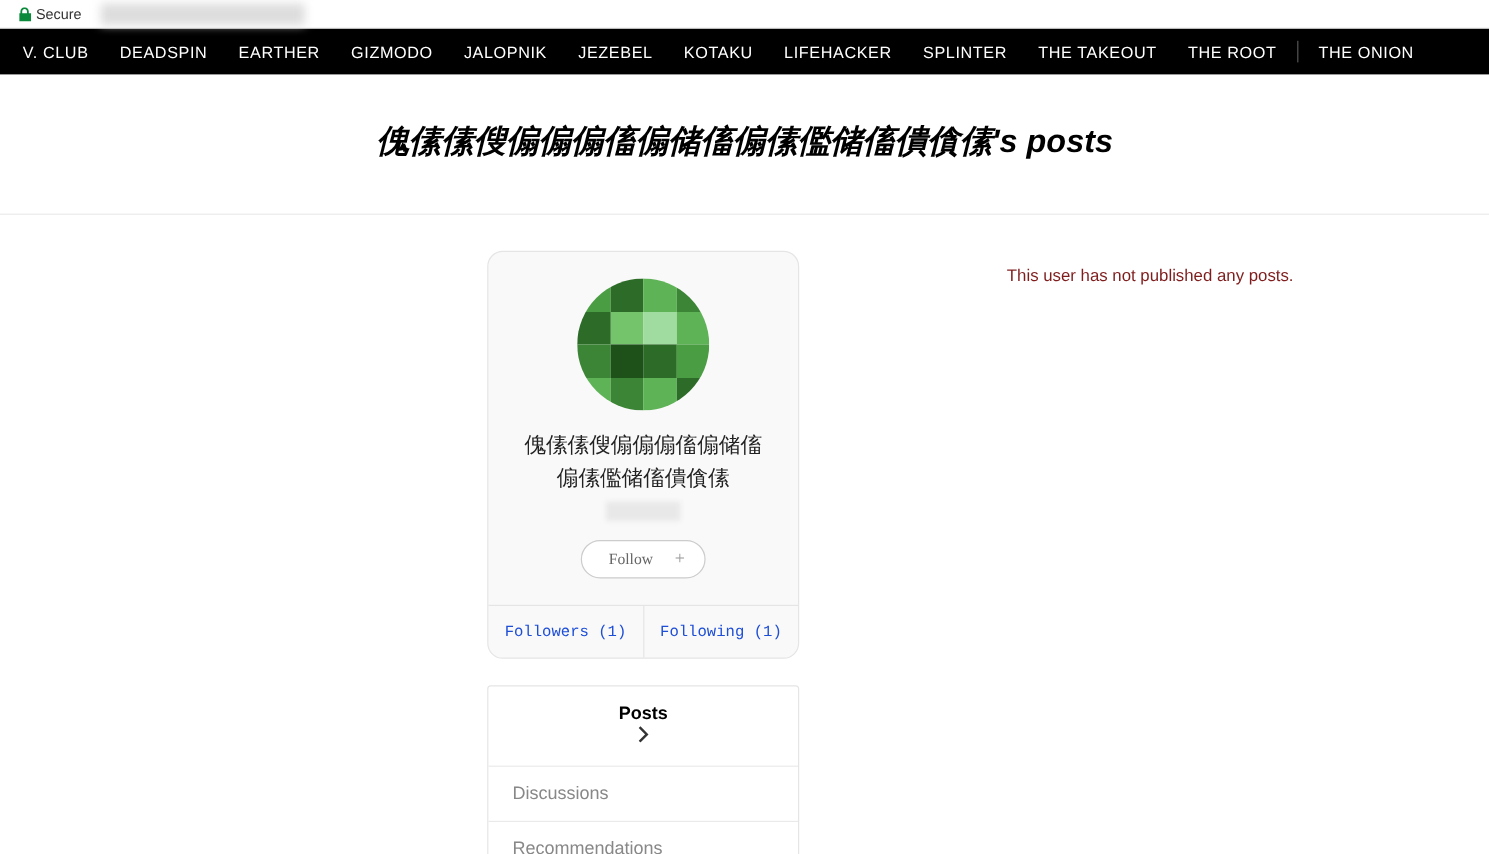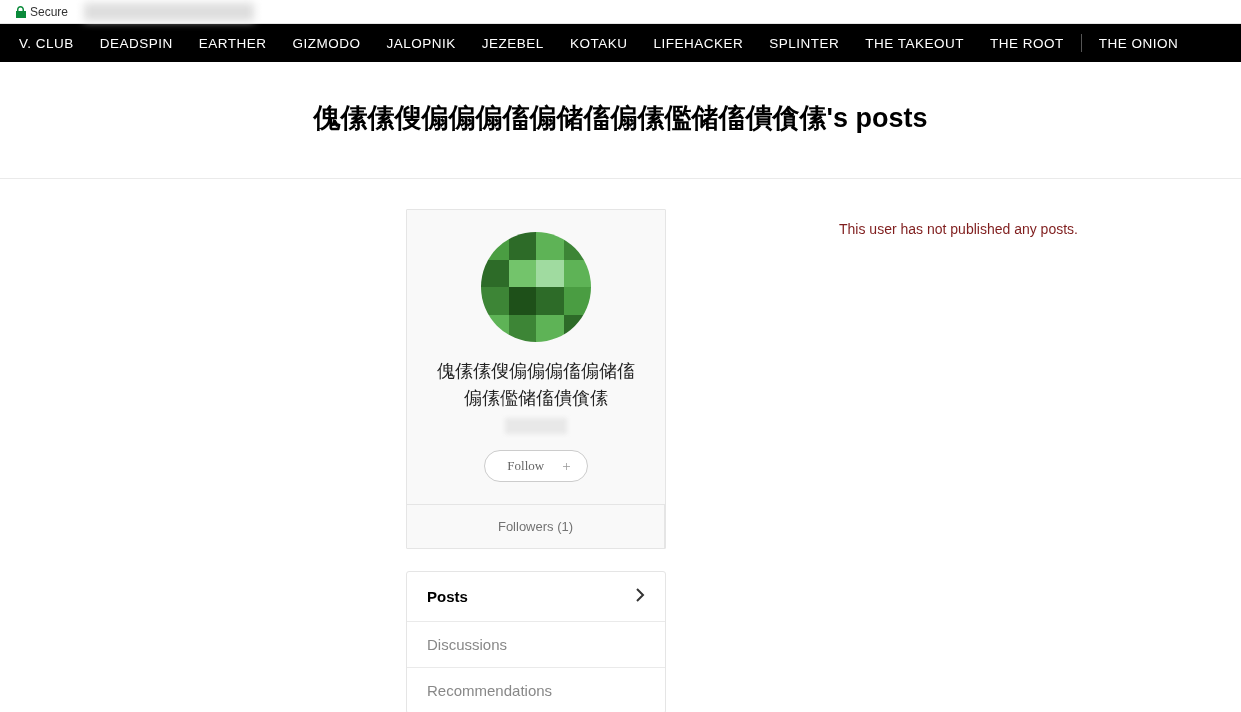--- a/index.html
+++ b/index.html
@@ -7,49 +7,49 @@
     
     .browser-bar { height: 24px; display: flex; align-items: center; padding: 0 8px; border-bottom: 1px solid #e5e5e5; font-size: 12px; color: #333; }
     .secure-badge { display: flex; align-items: center; gap: 4px; padding: 2px 8px; }
     .lock-icon { width: 10px; height: 12px; display: inline-block; }
     .lock-icon svg { width: 100%; height: 100%; }
     
     .nav-bar { background: #000; height: 38px; display: flex; align-items: center; padding: 0 6px; gap: 0; overflow: hidden; }
     .nav-item { color: #fff; font-size: 13.5px; font-weight: 500; letter-spacing: 0.5px; padding: 0 13px; white-space: nowrap; cursor: pointer; font-family: Arial, sans-serif; }
     .nav-divider { width: 1px; height: 18px; background: #555; margin: 0 4px; }
     
-    .page-title-section { text-align: center; padding: 38px 20px 42px; border-bottom: 1px solid #eaeaea; }
+    .page-title-section { text-align: center; padding: 38px 20px 42px; border-bottom: 1px solid #eaeaea; font-style: italic; }
     .page-title { font-size: 27px; font-weight: 600; color: #000; }
     
     .content-area { display: flex; padding: 30px 0 0; justify-content: flex-start; }
     
     .left-col { margin-left: 406px; width: 260px; }
     
-    .profile-card { border: 1px solid #e5e5e5; background: #f9f9f9; border-radius: 1px; }
+    .profile-card { border: 1px solid #e5e5e5; background: #f9f9f9; border-radius: 13px; }
     .profile-top { padding: 22px 20px 22px; text-align: center; }
     
     .avatar { width: 110px; height: 110px; border-radius: 50%; margin: 0 auto 16px; overflow: hidden; position: relative; }
     .avatar-grid { width: 100%; height: 100%; display: grid; grid-template-columns: repeat(4, 1fr); grid-template-rows: repeat(4, 1fr); }
     .avatar-cell { width: 100%; height: 100%; }
     
     .profile-name { font-size: 18px; color: #222; line-height: 1.5; margin-bottom: 6px; padding: 0 4px; }
     .profile-sub { height: 18px; margin-bottom: 14px; }
     .profile-sub-blur { display: inline-block; width: 62px; height: 16px; background: #e8e8e8; filter: blur(2px); }
     
     .follow-btn { display: inline-flex; align-items: center; gap: 18px; border: 1px solid #ccc; background: #fff; border-radius: 18px; padding: 7px 16px 7px 22px; font-size: 13px; color: #666; cursor: pointer; font-family: Liberation Serif, serif; }
     .plus-icon { font-size: 15px; color: #999; line-height: 1; }
     
     .followers-row { display: flex; border-top: 1px solid #e5e5e5; }
-    .followers-cell { flex: 1; text-align: center; padding: 14px 0; font-size: 13px; color: #737373; cursor: pointer; }
+    .followers-cell { flex: 1; text-align: center; padding: 14px 0; font-size: 13px; color: #1d4ed8; cursor: pointer; font-family: Liberation Mono, monospace; }
     .followers-cell:first-child { border-right: 1px solid #e5e5e5; }
     
     .tabs-card { margin-top: 22px; border: 1px solid #e5e5e5; border-radius: 3px; }
     .tab-item { padding: 14px 20px; font-size: 15px; color: #888; cursor: pointer; display: flex; justify-content: space-between; align-items: center; border-bottom: 1px solid #eaeaea; }
     .tab-item:last-child { border-bottom: none; }
-    .tab-item.active { color: #000; font-weight: 600; }
+    .tab-item.active { color: #000; font-weight: 600; flex-direction: column; }
     .chevron { font-size: 18px; color: #333; }
     
     .right-col { flex: 1; padding: 12px 30px 0 40px; text-align: center; }
     .empty-msg { font-size: 14px; color: #7f1d1d; }
     
     .browser-blur { display: inline-block; width: 170px; height: 18px; background: #ddd; filter: blur(4px); margin-left: 8px; }
   </style>
 </head>
 <body>
 
@@ -112,20 +112,21 @@
         </div>
         <div class="profile-name">傀傃傃傁傓傓傓傗傓储傗傓傃儖储傗僓僋傃</div>
         <div class="profile-sub"><span class="profile-sub-blur"></span></div>
         <button class="follow-btn">
           <span>Follow</span>
           <span class="plus-icon">+</span>
         </button>
       </div>
       <div class="followers-row">
         <div class="followers-cell">Followers (1)</div>
+        <div class="followers-cell">Following (1)</div>
       </div>
     </div>
 
     <div class="tabs-card">
       <div class="tab-item active">
         <span>Posts</span>
         <span class="chevron">
           <svg width="10" height="14" viewBox="0 0 8 14">
               <path fill="none" stroke="#333" stroke-width="2" d="M1 1l6 6-6 6"></path>
             </svg>

